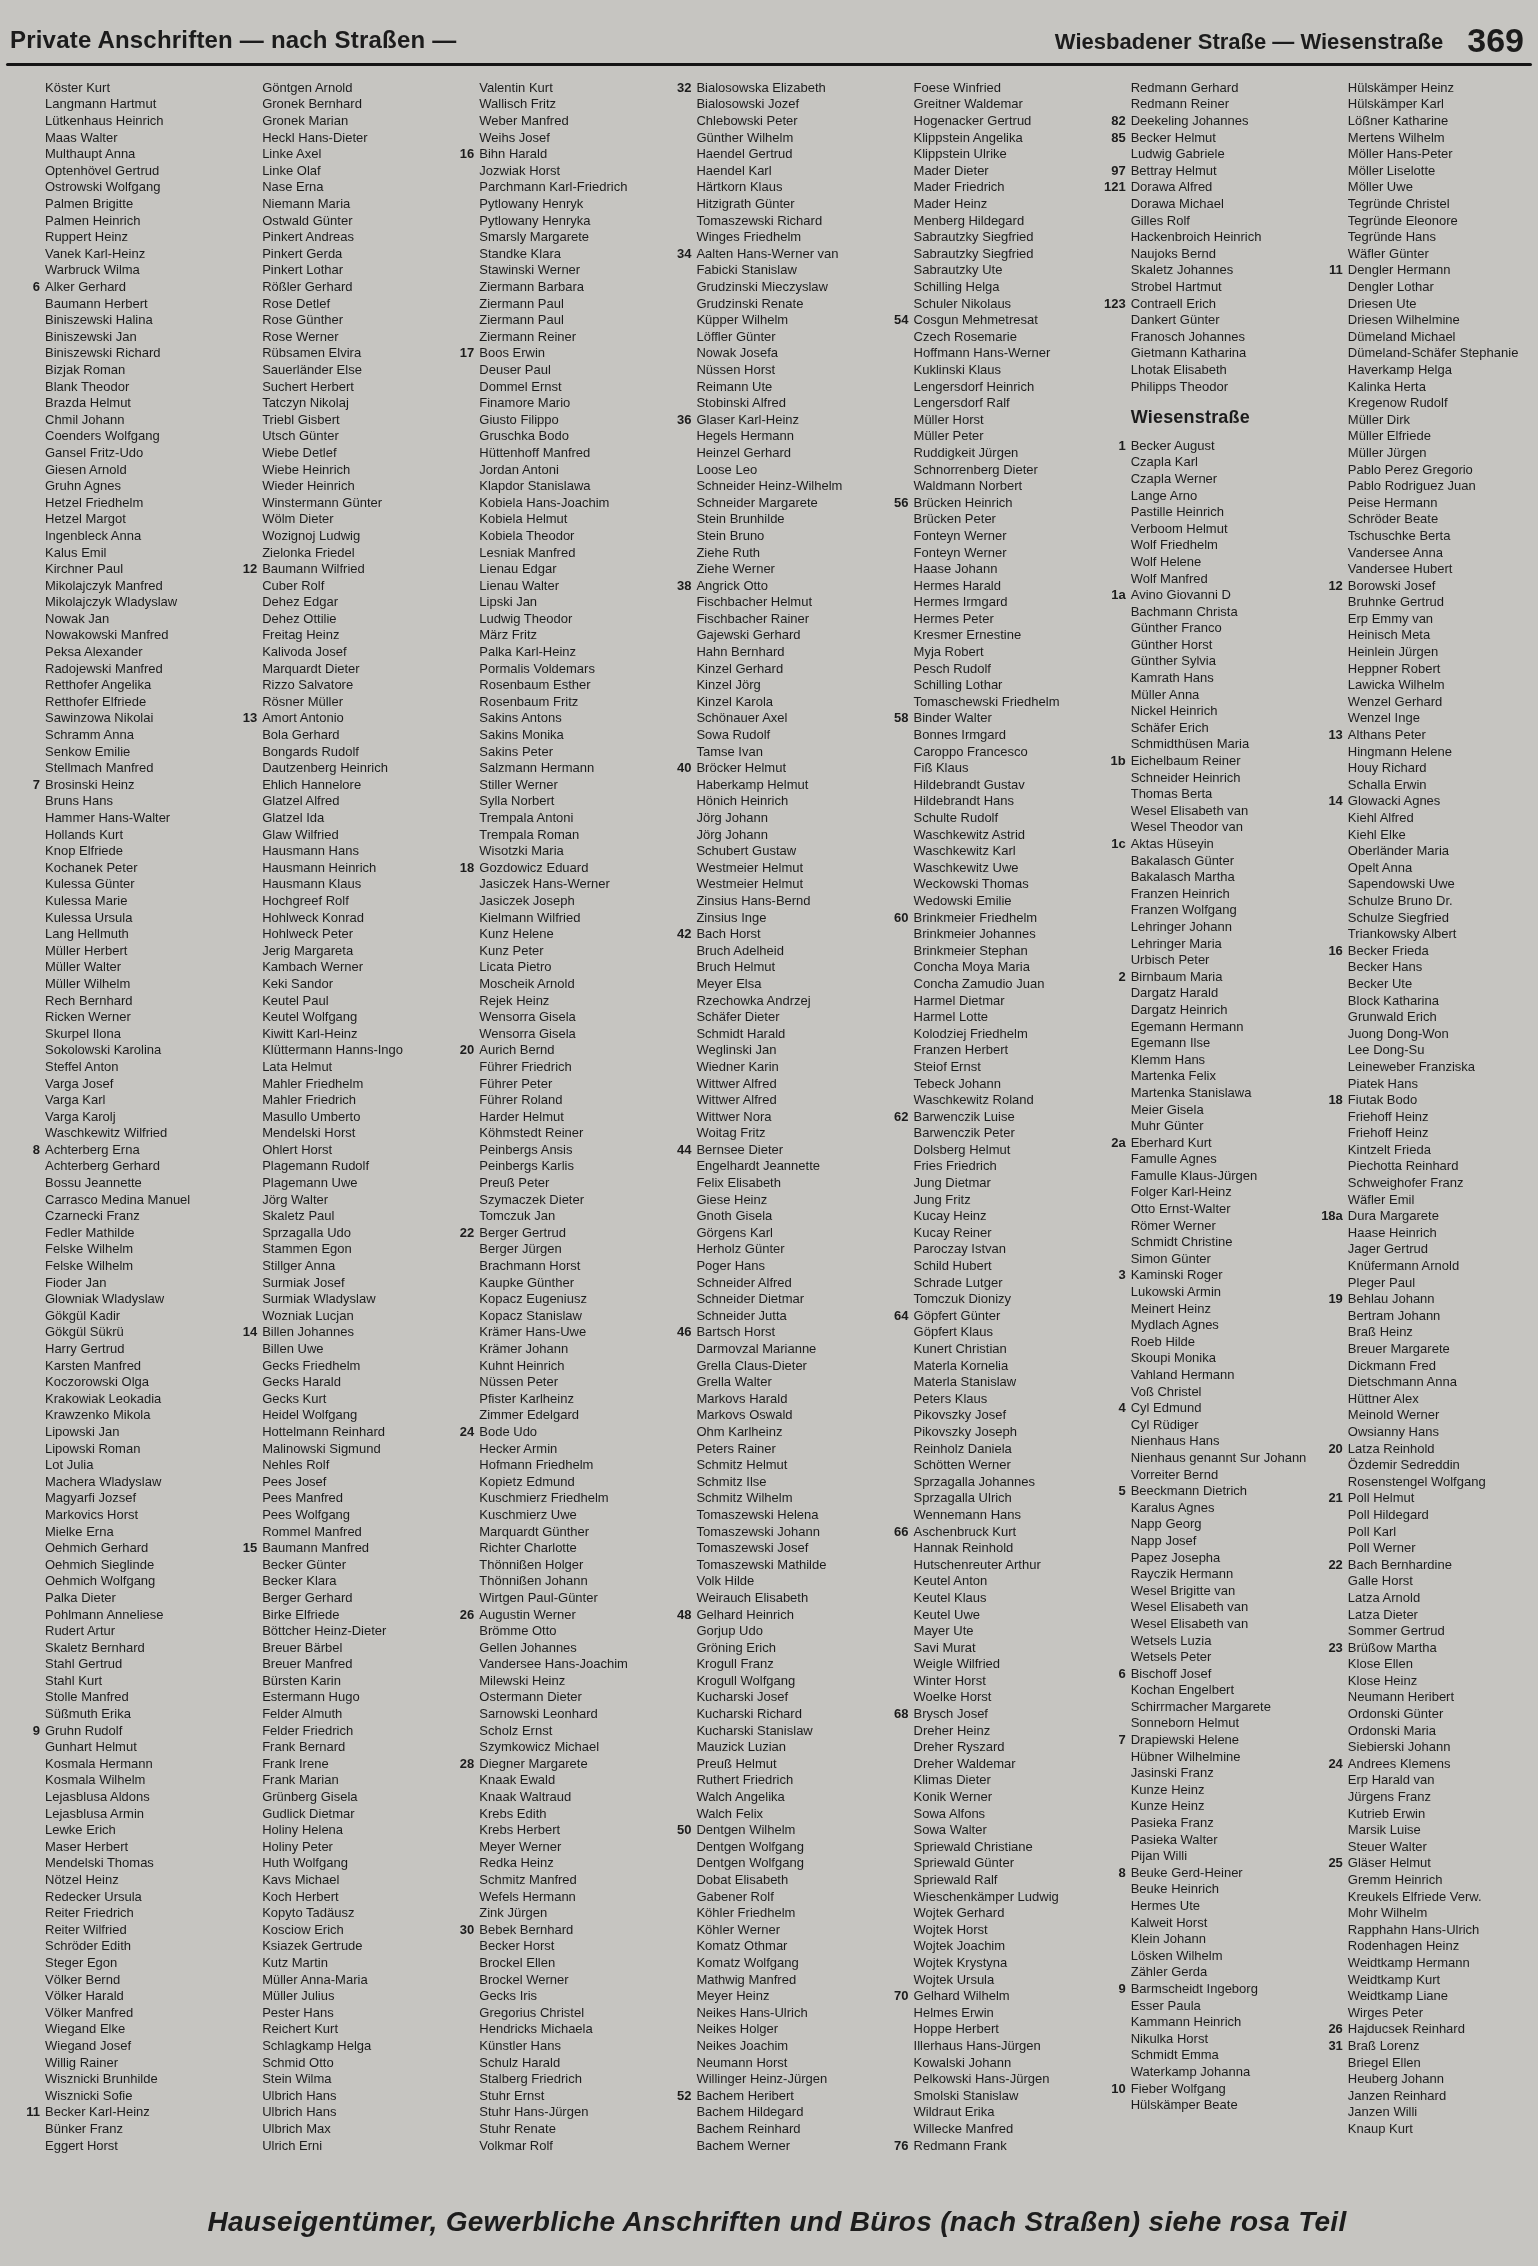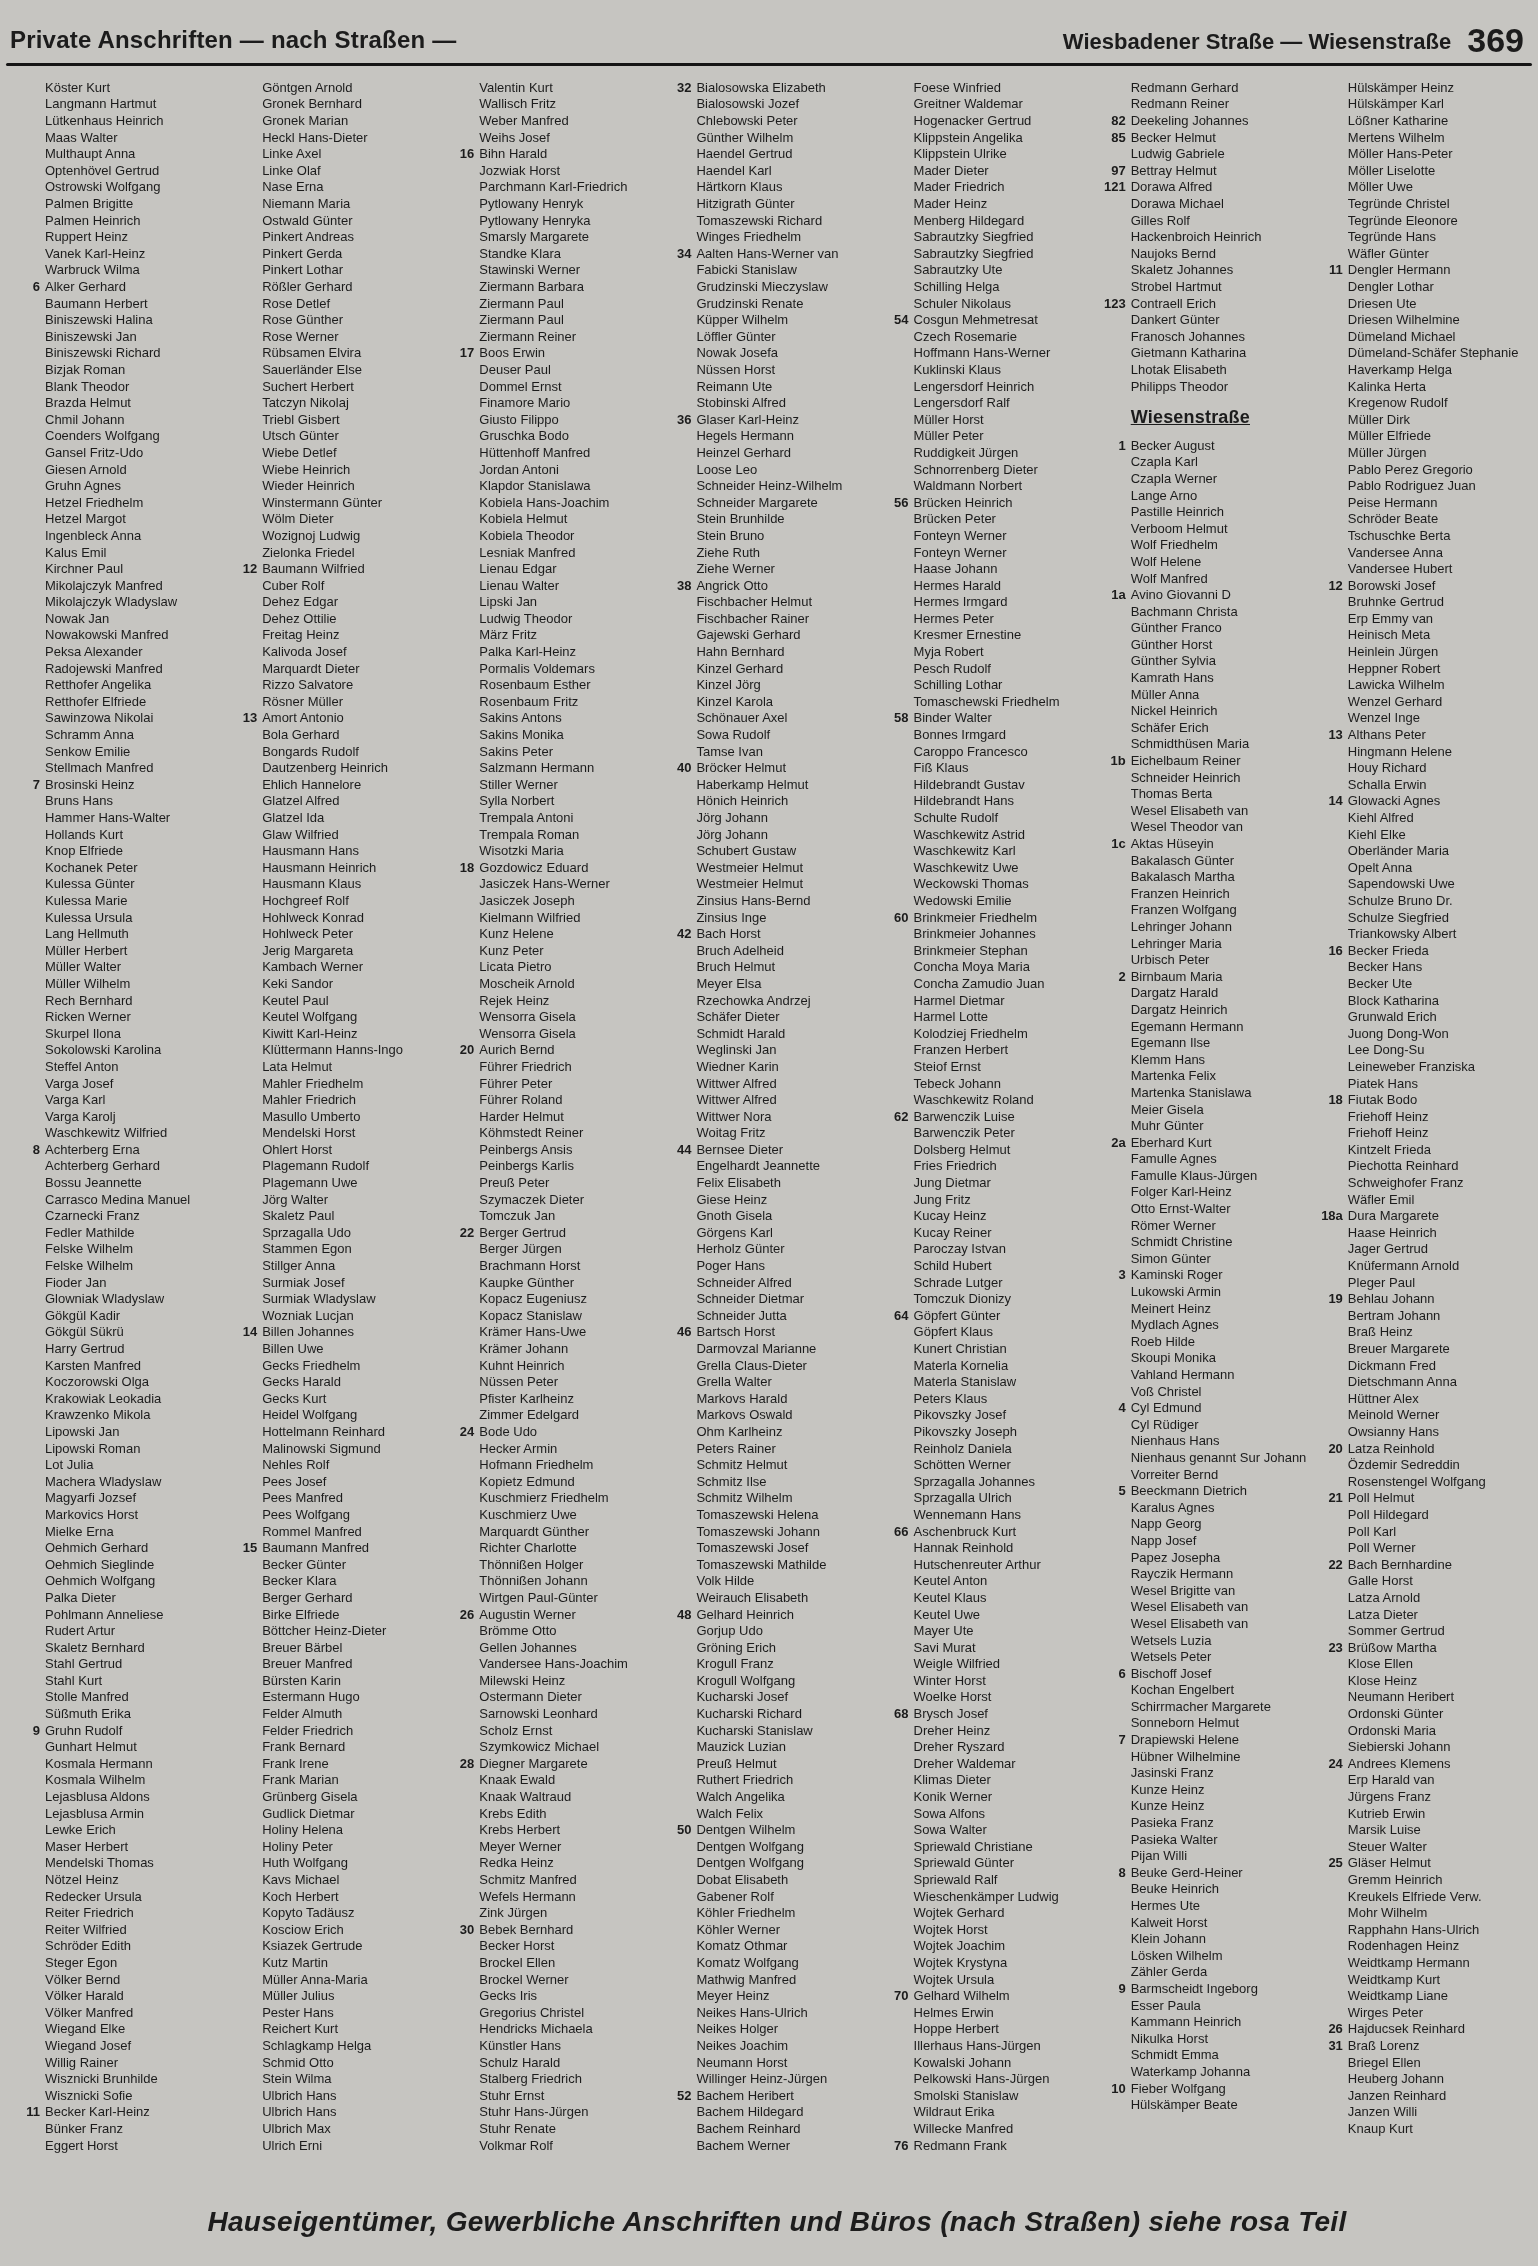--- a/index.html
+++ b/index.html
@@ -10,21 +10,21 @@
     color:#1c1c1c;
     overflow:hidden;
     position:relative;
   }
   
   .hdr{
     display:flex;justify-content:space-between;align-items:flex-start;
     padding:26px 14px 6px 10px;
   }
   .hdr-left{font-size:24px;font-weight:bold;letter-spacing:.2px;}
-  .hdr-right{font-size:22px;font-weight:bold;display:flex;align-items:flex-end;gap:16px;}
+  .hdr-right{font-size:22px;font-weight:bold;display:flex;align-items:flex-end;gap:24px;}
   .hdr-page{font-size:34px;font-weight:bold;line-height:.85;}
   .hdr-rule{
     height:3px;background:#151515;margin:2px 6px 0 6px;
     border-radius:2px;
   }
   
   .cols{
     display:flex;
     padding:14px 8px 0 10px;
     align-items:flex-start;
@@ -42,21 +42,20 @@
     padding-right:5px;
     font-weight:bold;
     white-space:nowrap;
   }
   .entry .nm{flex:1;min-width:0;}
   .street-heading{
     font-size:18px;
     font-weight:bold;
     margin:14px 0 12px 35px;
     letter-spacing:.2px;
-    text-decoration:underline;
   }
   
   .ftr{
     position:absolute;
     left:16px;right:0;
     bottom:28px;
     text-align:center;
     font-size:28px;
     font-weight:bold;
     font-style:italic;

